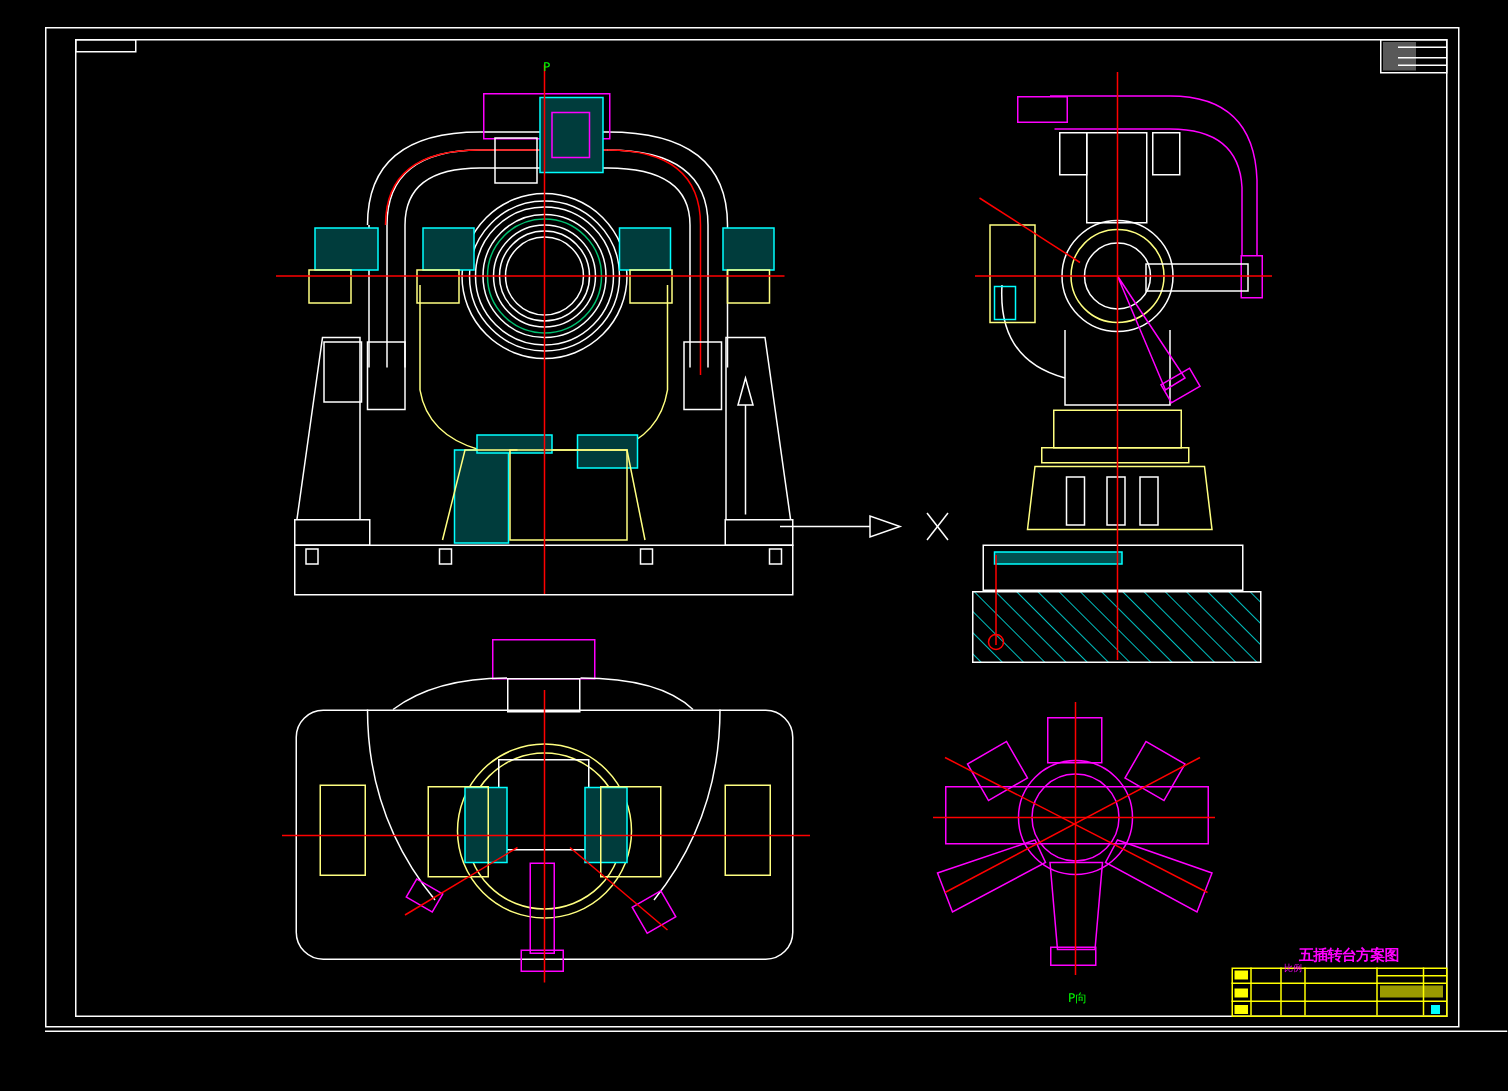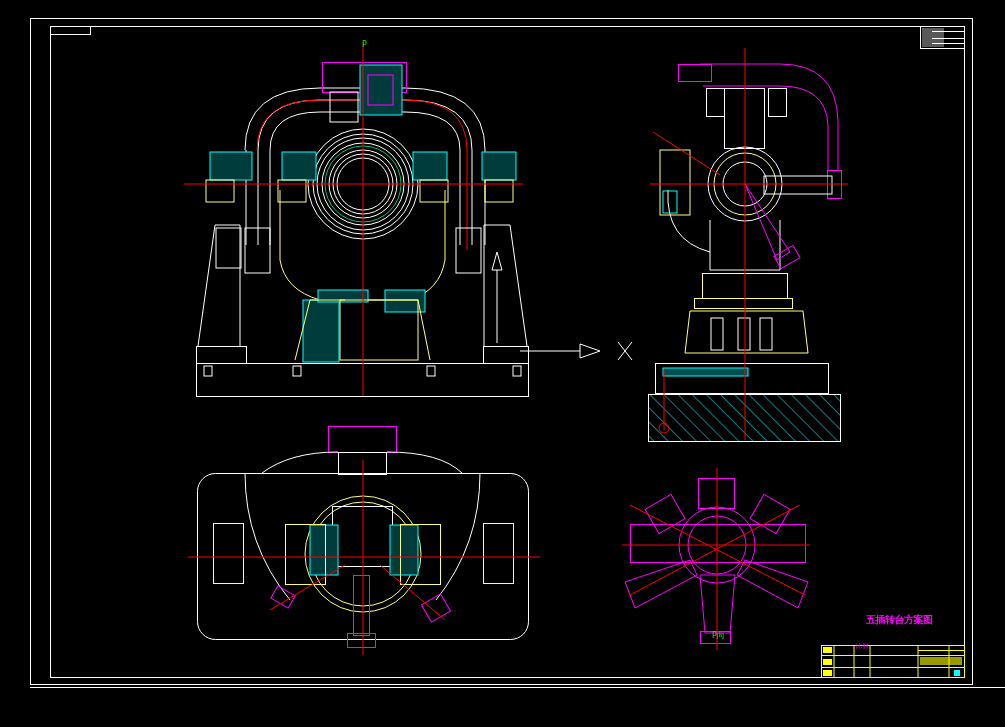--- a/index.html
+++ b/index.html
@@ -1,22 +1,22 @@
 <!DOCTYPE html>
 <html><head>
 <meta charset="utf-8">
 <style>
   html,body{margin:0;padding:0;background:#000;}
   body{width:1005px;height:727px;overflow:hidden;position:relative;font-family:"DejaVu Sans",sans-serif;}
   #canvas{position:absolute;left:0;top:0;width:1005px;height:727px;}
   .lbl{position:absolute;font-family:"DejaVu Sans",sans-serif;line-height:1;white-space:nowrap;}
-  .title-text{position:absolute;left:866px;top:615px;font-size:10px;font-weight:bold;color:#ff00ff;letter-spacing:-0.5px;}
+  .title-text{position:absolute;left:866px;top:633px;font-size:10px;font-weight:bold;color:#ff00ff;letter-spacing:-0.5px;}
   .scale-text{position:absolute;left:856px;top:643px;font-size:6px;color:#ff00ff;}
   .view-p-top{position:absolute;left:362px;top:41px;font-size:8px;color:#00ff00;}
-  .view-p-bot{position:absolute;left:712px;top:632px;font-size:8px;color:#00ff00;}
+  .view-p-bot{position:absolute;left:712px;top:662px;font-size:8px;color:#00ff00;}
   .cmdbar{position:absolute;left:30px;top:687px;width:975px;height:40px;}
 </style>
 </head>
 <body>
 
 <svg id="canvas" width="1005" height="727" viewBox="0 0 1005 727" xmlns="http://www.w3.org/2000/svg" fill="none" stroke-width="1">
 
   <g stroke="#fff">
     <rect x="30.5" y="18.5" width="942" height="666"></rect>
     <rect x="50.5" y="26.5" width="914" height="651"></rect>

